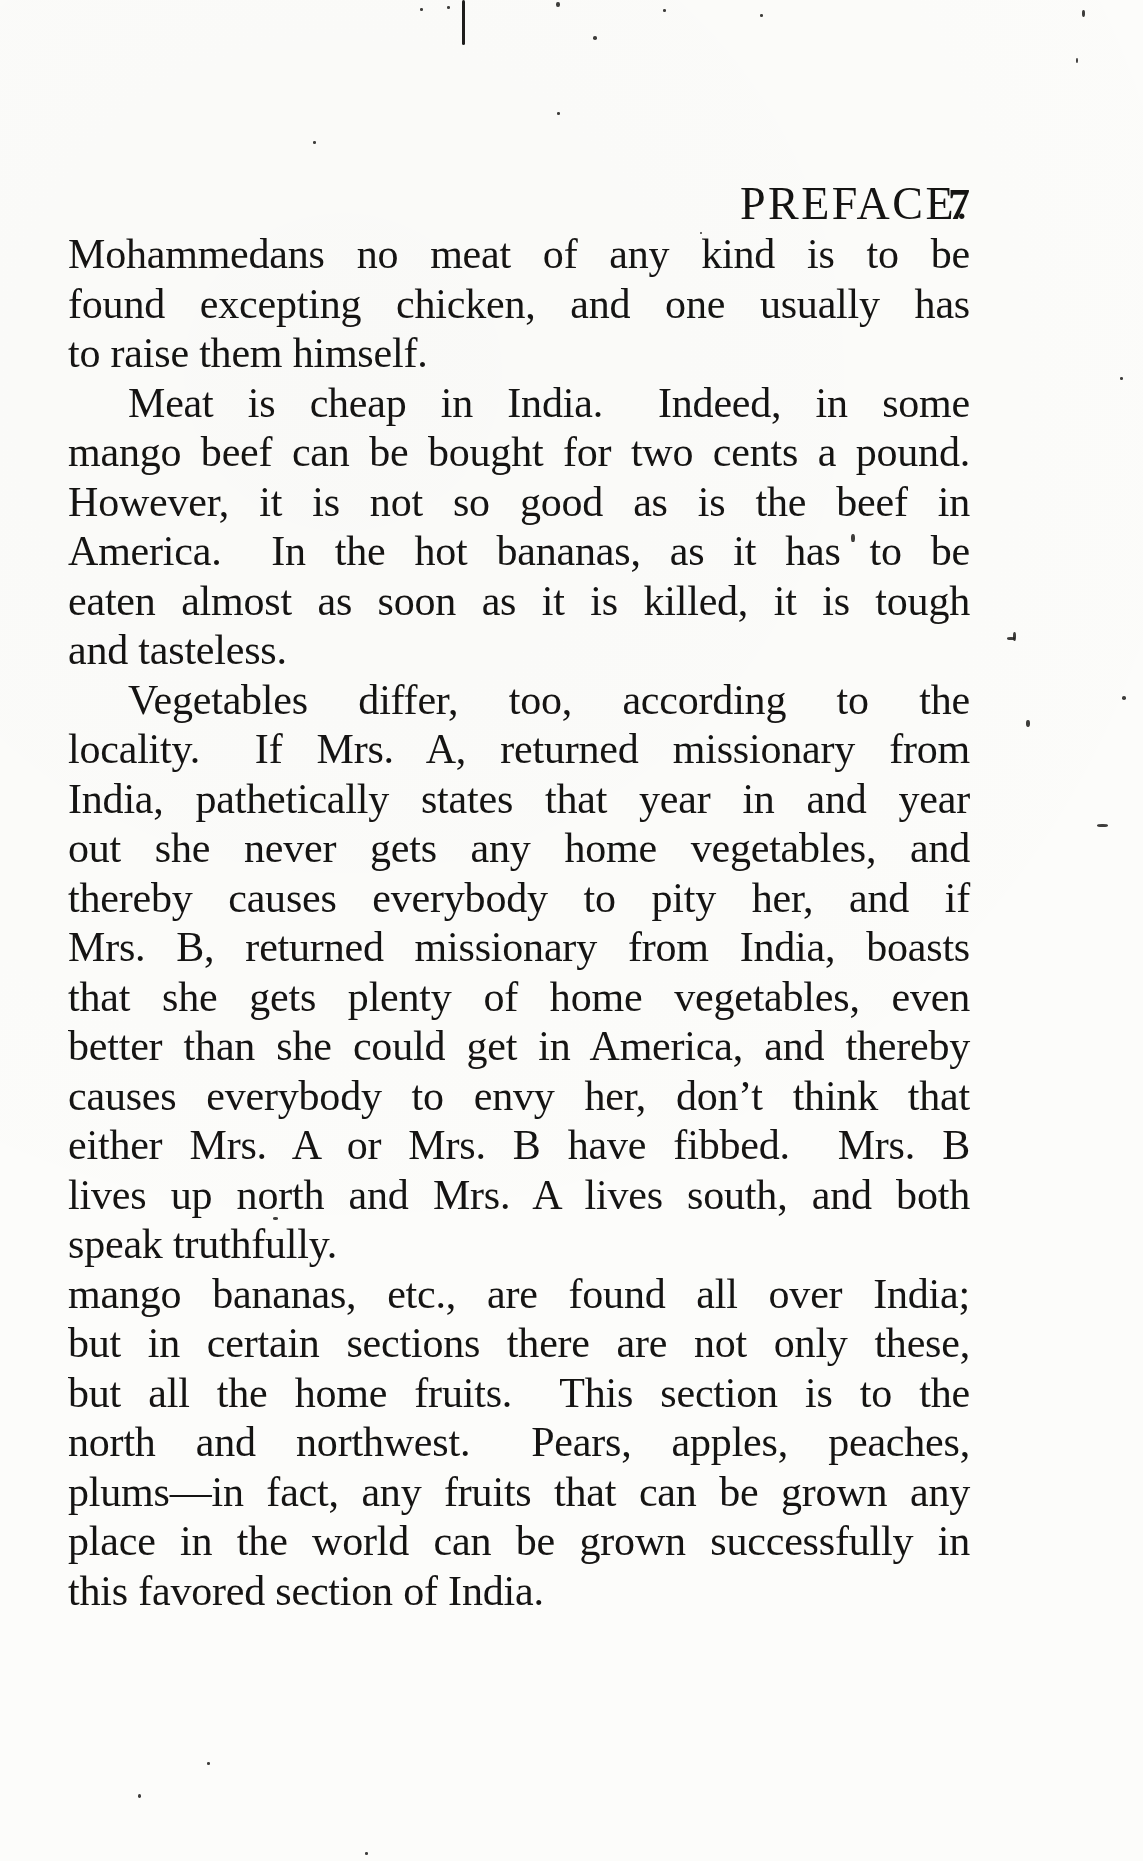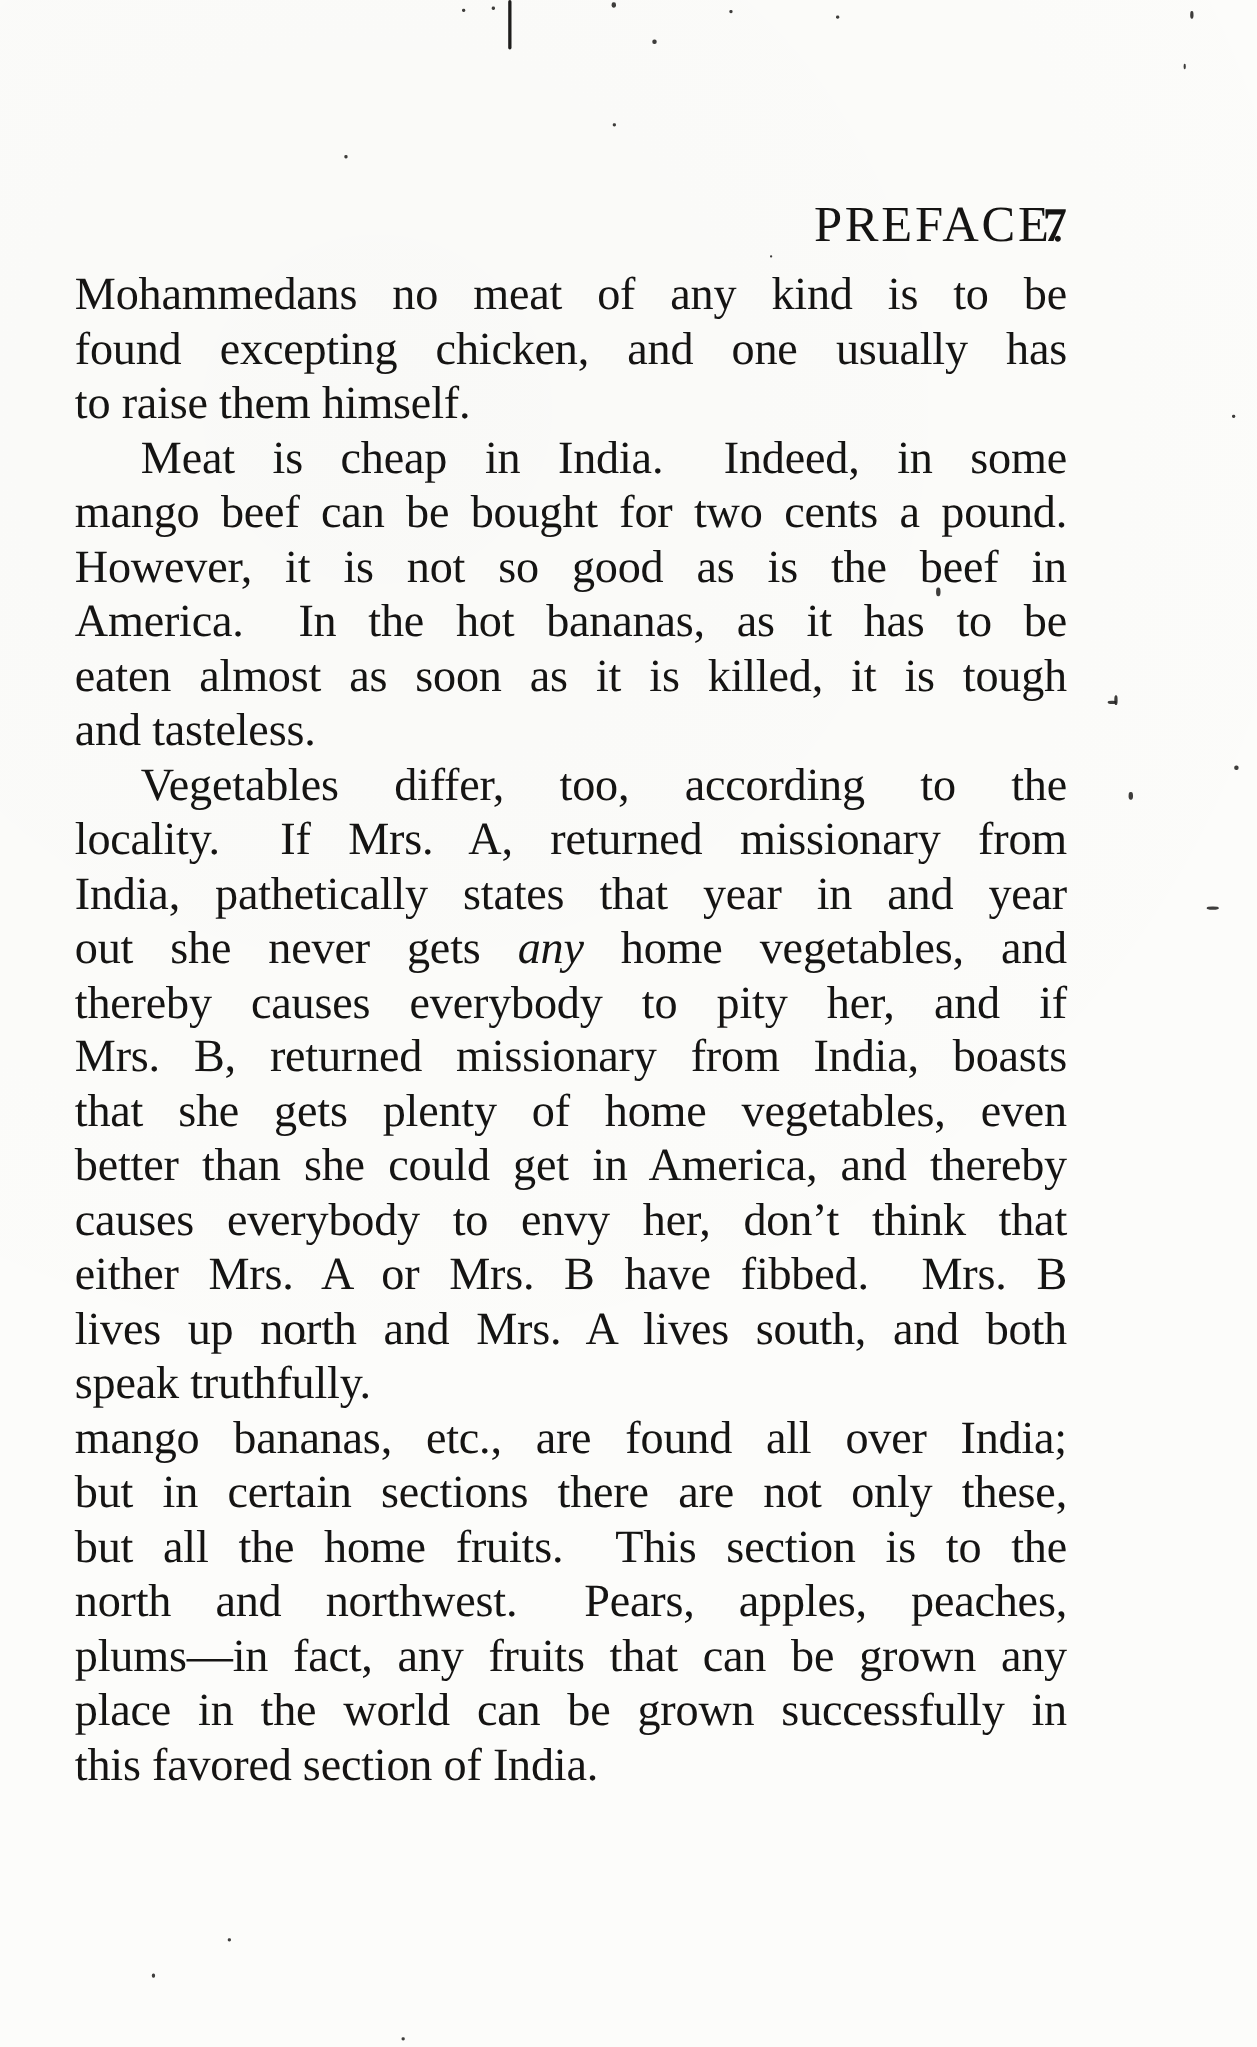--- a/index.html
+++ b/index.html
@@ -35,40 +35,40 @@
   }
   .pagenum {
     position: absolute;
     right: 0; top: 2px;
     font-size: 44px;
     font-weight: bold;
     letter-spacing: 0;
   }
   .body-text {
     position: absolute;
-    left: 68px; top: 244px;
+    left: 68px; top: 230px;
     width: 902px;
   }
   .line {
     height: 49.5px;
     line-height: 49.5px;
     font-size: 42px;
     white-space: nowrap;
     text-align: justify;
     text-align-last: justify;
     text-justify: inter-word;
     word-spacing: -2px;
     letter-spacing: -0.2px;
   }
   .line.indent { padding-left: 60px; }
   .line.last {
     text-align-last: left;
     word-spacing: normal;
   }
-  .it { font-style: italic; }
+  .it { }
   .speck {
     position: absolute;
     background: #1c1b1a;
     border-radius: 45%;
     opacity: 0.85;
   }
   .scratch {
     position: absolute;
     background: #121110;
     border-radius: 2px;

